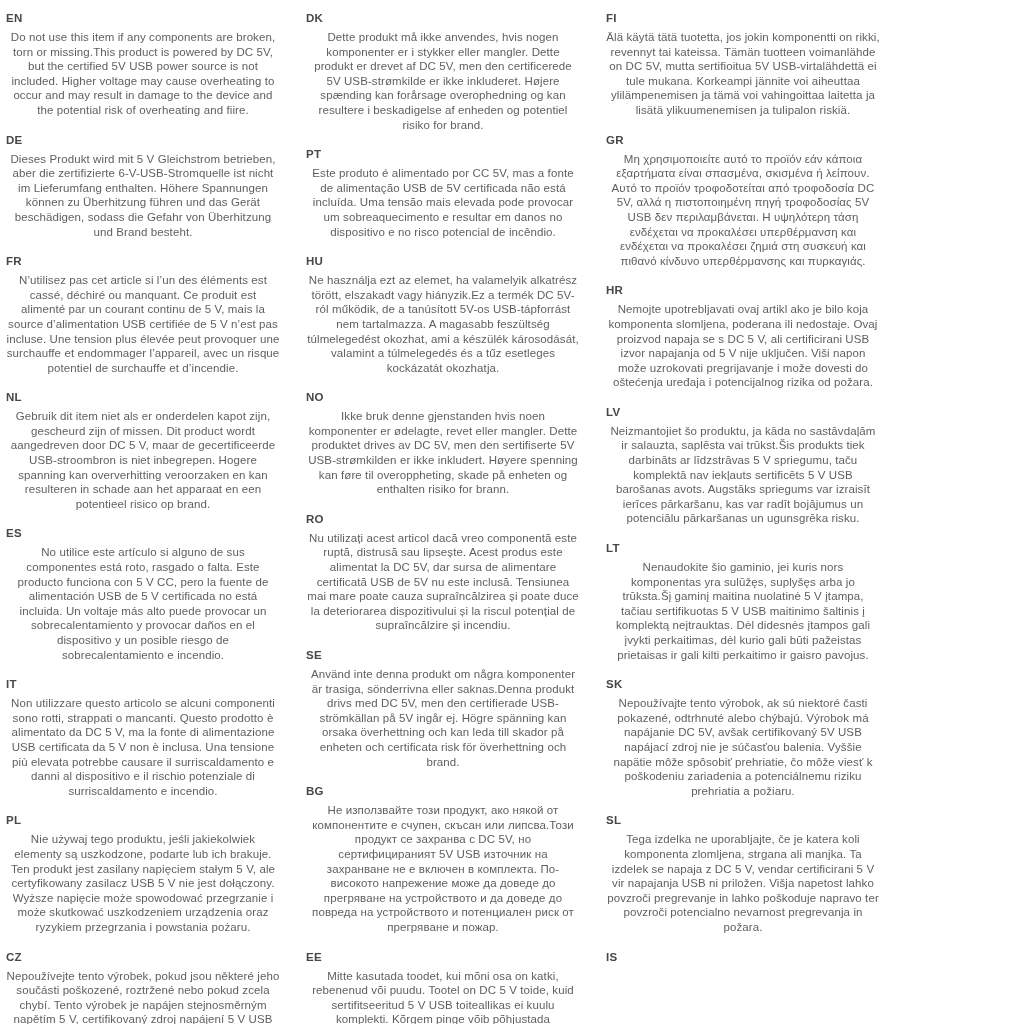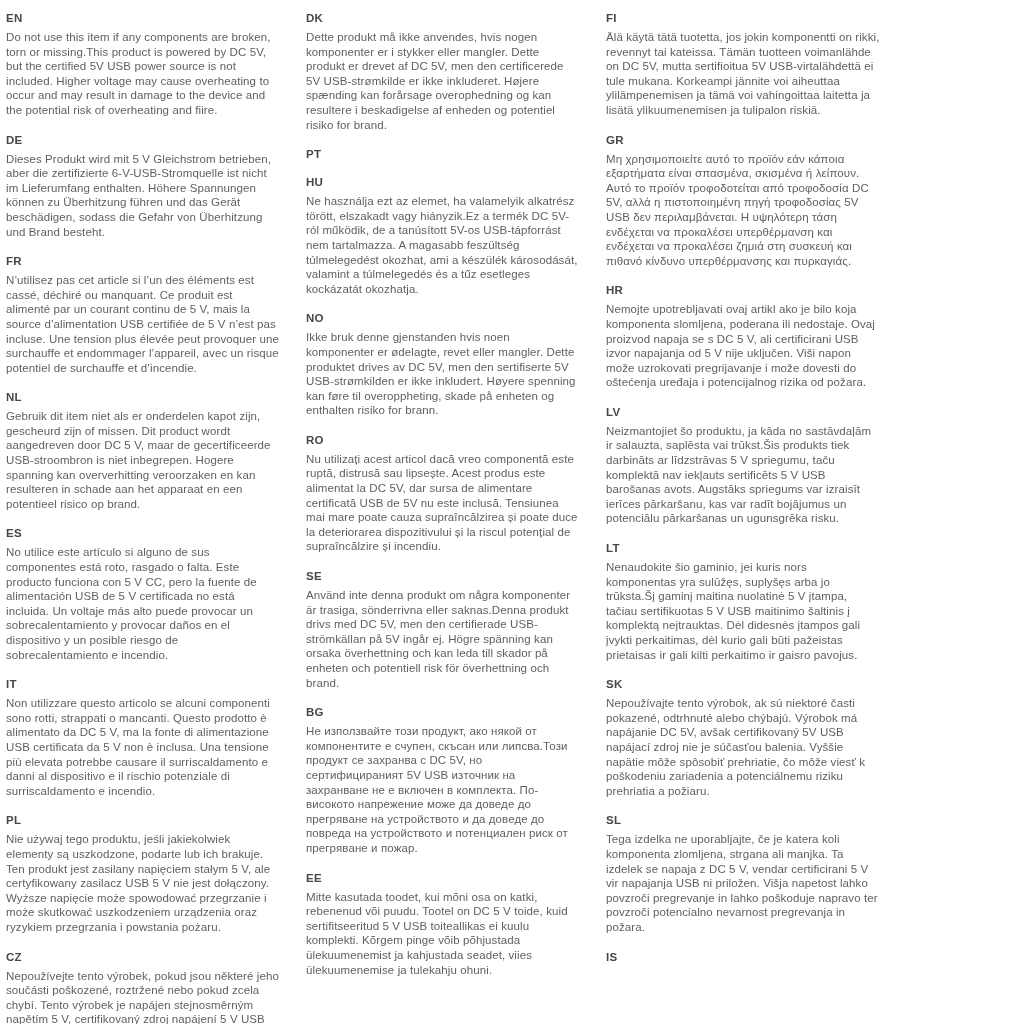--- a/index.html
+++ b/index.html
@@ -27,20 +27,21 @@
     color: #474747;
     margin: 0 0 6px 0;
     letter-spacing: 0.3px;
   }
   .lang-text {
     font-size: 11.5px;
     line-height: 14.6px;
     margin: 0;
     color: #5f5f5f;
     letter-spacing: 0.1px;
+    text-align: center;
   }
 </style>
 </head>
 <body>
 
 <div class="page">
   <div class="col">
   <section class="lang-section">
     <h3 class="lang-code">EN</h3>
     <p class="lang-text">Do not use this item if any components are broken, torn or missing.This product is powered by DC 5V, but the certified 5V USB power source is not included. Higher voltage may cause overheating to occur and may result in damage to the device and the potential risk of overheating and fiire.</p>
@@ -82,40 +83,41 @@
   </section>
 </div>
   <div class="col">
   <section class="lang-section">
     <h3 class="lang-code">DK</h3>
     <p class="lang-text">Dette produkt må ikke anvendes, hvis nogen komponenter er i stykker eller mangler. Dette produkt er drevet af DC 5V, men den certificerede 5V USB-strømkilde er ikke inkluderet. Højere spænding kan forårsage overophedning og kan resultere i beskadigelse af enheden og potentiel risiko for brand.</p>
   </section>
 
   <section class="lang-section">
     <h3 class="lang-code">PT</h3>
+    <p class="lang-text">Este produto é alimentado por CC 5V, mas a fonte de alimentação USB de 5V certificada não está incluída. Uma tensão mais elevada pode provocar um sobreaquecimento e resultar em danos no dispositivo e no risco potencial de incêndio.</p>
   </section>
 
   <section class="lang-section">
     <h3 class="lang-code">HU</h3>
     <p class="lang-text">Ne használja ezt az elemet, ha valamelyik alkatrész törött, elszakadt vagy hiányzik.Ez a termék DC 5V-ról működik, de a tanúsított 5V-os USB-tápforrást nem tartalmazza. A magasabb feszültség túlmelegedést okozhat, ami a készülék károsodását, valamint a túlmelegedés és a tűz esetleges kockázatát okozhatja.</p>
   </section>
 
   <section class="lang-section">
     <h3 class="lang-code">NO</h3>
     <p class="lang-text">Ikke bruk denne gjenstanden hvis noen komponenter er ødelagte, revet eller mangler. Dette produktet drives av DC 5V, men den sertifiserte 5V USB-strømkilden er ikke inkludert. Høyere spenning kan føre til overoppheting, skade på enheten og enthalten risiko for brann.</p>
   </section>
 
   <section class="lang-section">
     <h3 class="lang-code">RO</h3>
     <p class="lang-text">Nu utilizați acest articol dacă vreo componentă este ruptă, distrusă sau lipsește. Acest produs este alimentat la DC 5V, dar sursa de alimentare certificată USB de 5V nu este inclusă. Tensiunea mai mare poate cauza supraîncălzirea și poate duce la deteriorarea dispozitivului și la riscul potențial de supraîncălzire și incendiu.</p>
   </section>
 
   <section class="lang-section">
     <h3 class="lang-code">SE</h3>
-    <p class="lang-text">Använd inte denna produkt om några komponenter är trasiga, sönderrivna eller saknas.Denna produkt drivs med DC 5V, men den certifierade USB-strömkällan på 5V ingår ej. Högre spänning kan orsaka överhettning och kan leda till skador på enheten och potentiell risk för överhettning och brand.</p>
+    <p class="lang-text">Använd inte denna produkt om några komponenter är trasiga, sönderrivna eller saknas.Denna produkt drivs med DC 5V, men den certifierade USB-strömkällan på 5V ingår ej. Högre spänning kan orsaka överhettning och kan leda till skador på enheten och certificata risk för överhettning och brand.</p>
   </section>
 
   <section class="lang-section">
     <h3 class="lang-code">BG</h3>
     <p class="lang-text">Не използвайте този продукт, ако някой от компонентите е счупен, скъсан или липсва.Този продукт се захранва с DC 5V, но сертифицираният 5V USB източник на захранване не е включен в комплекта. По-високото напрежение може да доведе до прегряване на устройството и да доведе до повреда на устройството и потенциален риск от прегряване и пожар.</p>
   </section>
 
   <section class="lang-section">
     <h3 class="lang-code">EE</h3>
     <p class="lang-text">Mitte kasutada toodet, kui mõni osa on katki, rebenenud või puudu. Tootel on DC 5 V toide, kuid sertifitseeritud 5 V USB toiteallikas ei kuulu komplekti. Kõrgem pinge võib põhjustada ülekuumenemist ja kahjustada seadet, viies ülekuumenemise ja tulekahju ohuni.</p>

